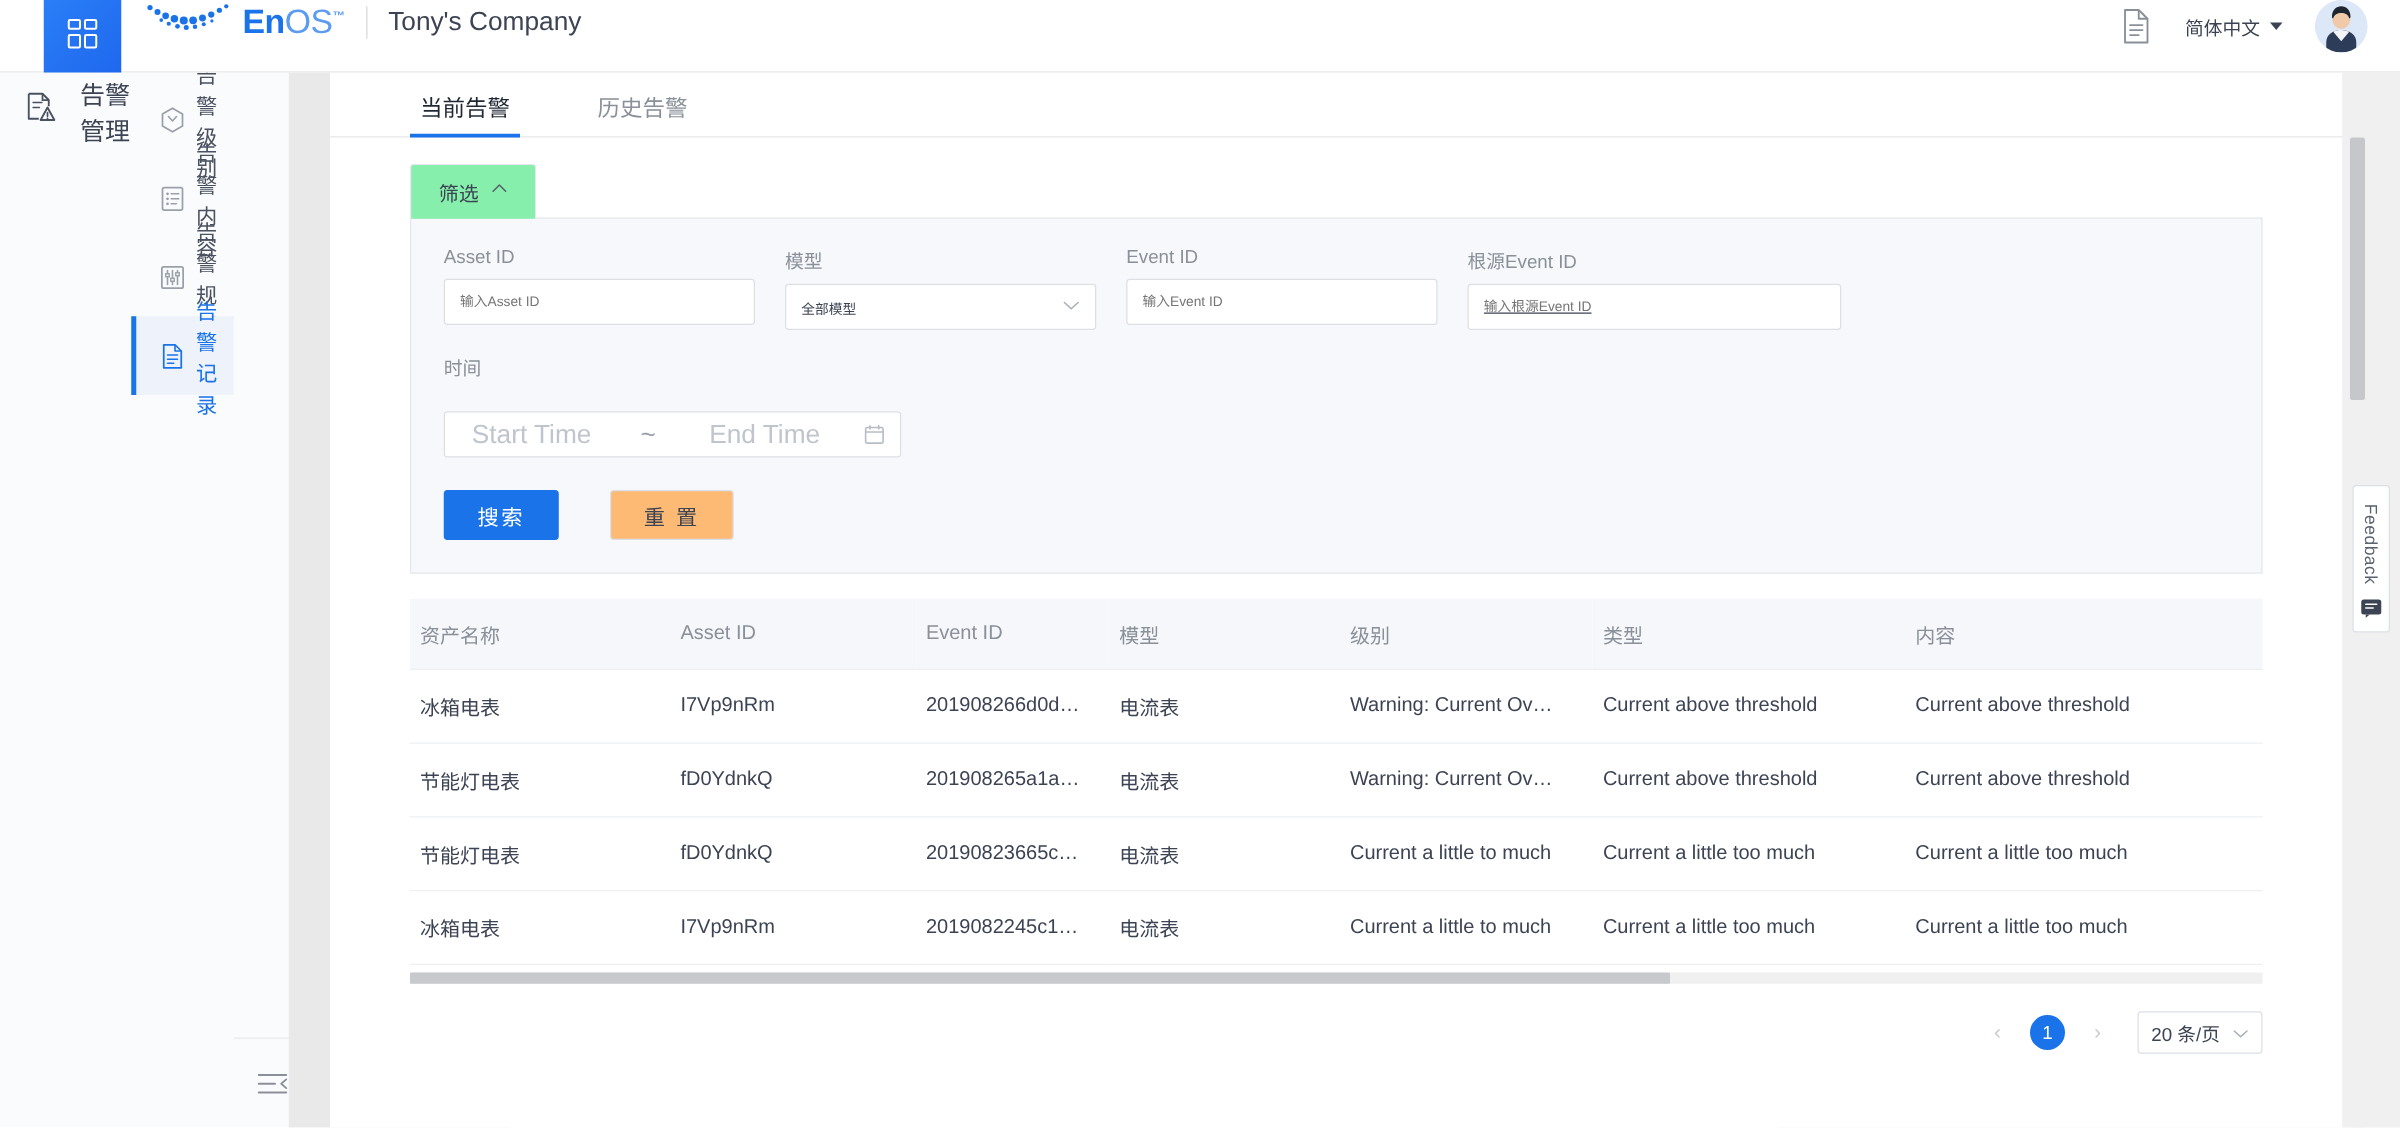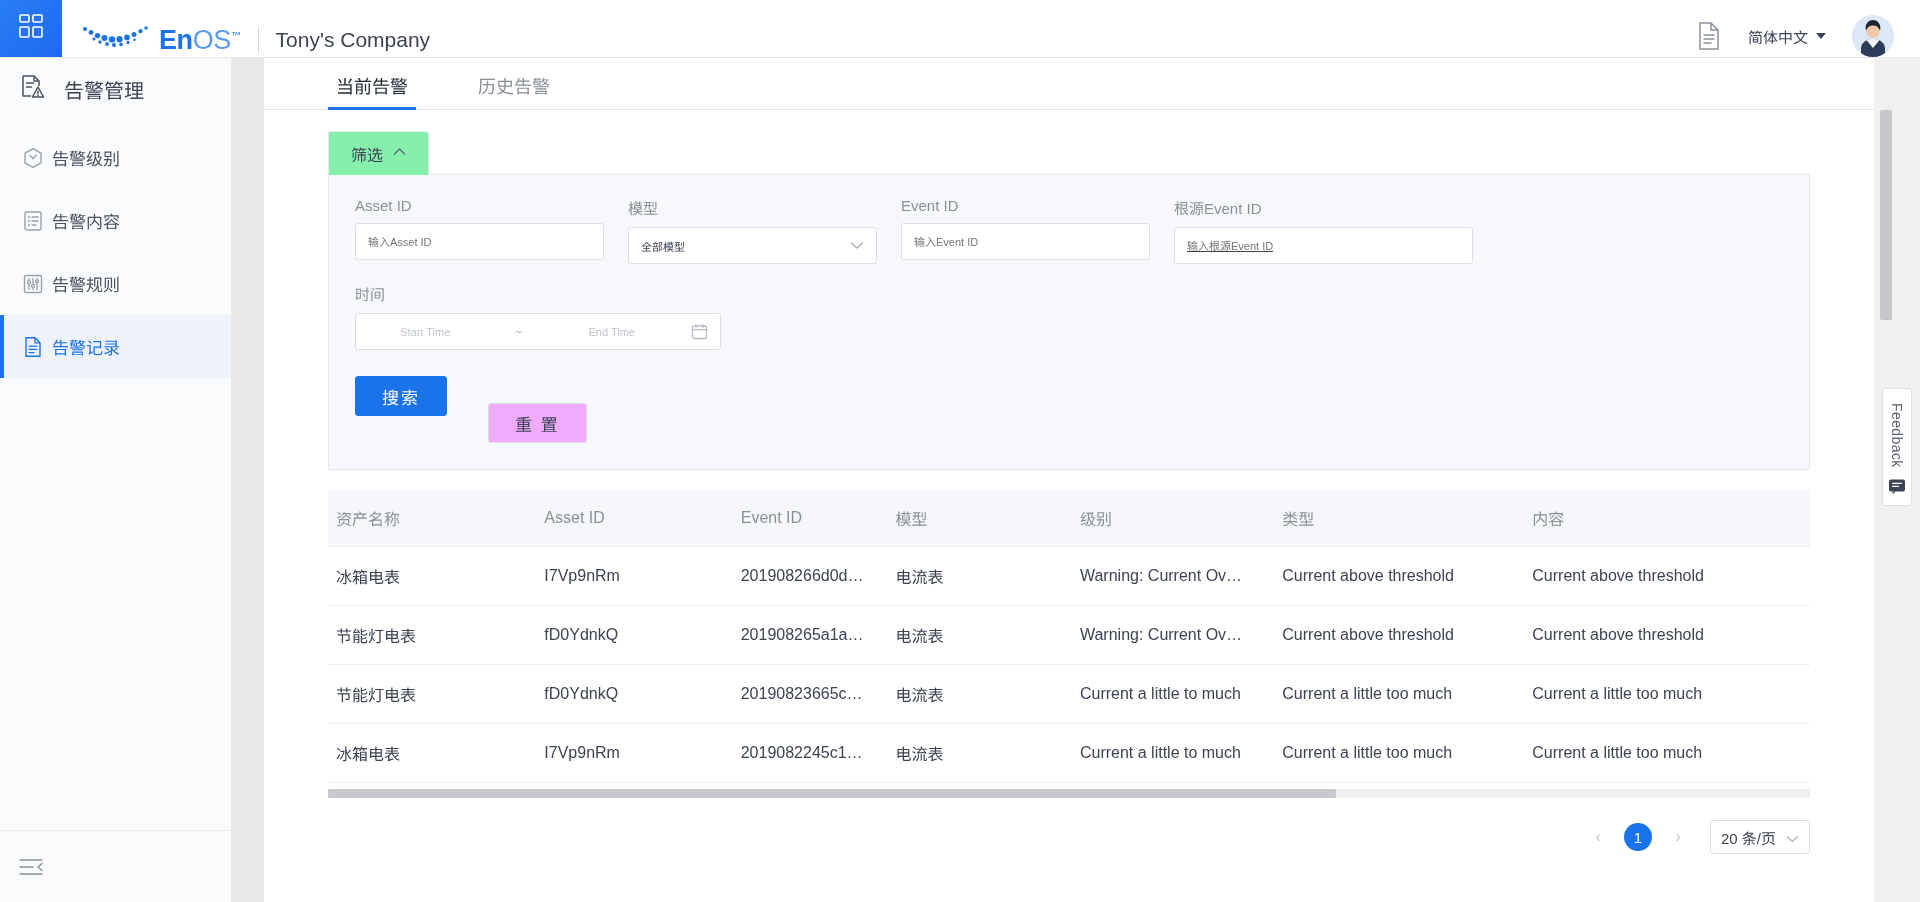--- a/index.html
+++ b/index.html
@@ -10,24 +10,24 @@
     overflow: hidden;
     font-family: "Liberation Sans", "DejaVu Sans", sans-serif;
     background: #ffffff;
     color: #3c4353;
   }
   .app { position: relative; width: 1920px; height: 902px; display: flex; flex-direction: column; }
 
   
   .header {
     height: 58px; flex: 0 0 58px;
-    display: flex; align-items: flex-end;
+    display: flex; align-items: flex-start;
     background: #ffffff;
     border-bottom: 1px solid #e8e8e8;
-    position: relative; z-index: 20;
+    position: relative; z-index: 20; padding-left: 35px;
   }
   .app-launcher {
     width: 62px; height: 58px; flex: 0 0 62px;
     background: linear-gradient(135deg, #2a7ef7 0%, #1f68ee 100%);
     display: flex; align-items: center; justify-content: center;
     cursor: pointer;
   }
   .grid-icon { display: block; }
   .brand-wrap { display: flex; align-items: center; padding-left: 18px; }
   .enos-logo { display: flex; align-items: center; gap: 5px; }
@@ -60,21 +60,21 @@
   }
 
   
   .body-row { flex: 1; display: flex; min-height: 0; position: relative; }
 
   
   .sidebar {
     width: 232px; flex: 0 0 232px;
     background: #fafbfc;
     border-right: 1px solid #e8eaec;
-    display: flex; flex-direction: column;
+    display: flex; 
     position: relative;
   }
   .nav-title {
     display: flex; align-items: center; gap: 18px;
     padding: 0 0 0 20px; height: 62px;
     font-size: 20px; color: #3c4353;
     cursor: pointer;
   }
   .nav-list { display: flex; flex-direction: column; margin-top: 6px; }
   .nav-item {
@@ -166,39 +166,40 @@
   .input-box.w1 { width: 249px; }
   .input-box.w2 { width: 249px; justify-content: space-between; color: #3c4353; }
   .input-box.w3 { width: 249px; }
   .input-box.w4 { width: 299px; }
   .chev-down-sm { display: block; }
   .field-time { margin-top: 19px; }
   .range-box {
     height: 37px; width: 366px; background: #ffffff;
     border: 1px solid #dcdfe6; border-radius: 3px;
     display: flex; align-items: center;
-    padding: 0 12px; font-size: 11px; color: #bfc4cd;
+    padding: 0 12px; font-size: 21px; color: #bfc4cd;
     gap: 16px;
+    margin-top: 16px;
   }
   .range-box .rb-start { flex: 1; text-align: center; }
   .range-box .rb-tilde { width: 40px; text-align: center; color: #9ba1ac; }
   .range-box .rb-end { flex: 1; text-align: center; }
   .range-box .rb-cal { margin-left: 6px; display: flex; align-items: center; }
   .btn-row {
     display: flex; justify-content: flex-start; gap: 41px;
     margin-top: 26px;
   }
   .btn {
     height: 40px; min-width: 80px; padding: 0 26px;
     border-radius: 3px; font-size: 17px;
     display: flex; align-items: center; justify-content: center;
     cursor: pointer; letter-spacing: 2px;
   }
   .btn-primary { background: #1a73e8; color: #fff; border: 1px solid #1a73e8; }
-  .btn-default { background: #f0abfc; color: #3c4353; border: 1px solid #dcdfe6; margin-top: 27px; }
+  .btn-default { background: #fdba74; color: #3c4353; border: 1px solid #dcdfe6; }
 
   
   .table-wrap { padding: 20px 64px 0 64px; }
   table.data-table { width: 100%; border-collapse: collapse; table-layout: fixed; }
   table.data-table thead th {
     background: #f6f7fa;
     text-align: left; font-weight: 400;
     font-size: 16px; color: #8a9099;
     padding: 16px 8px 16px 8px;
     border-bottom: 1px solid #eceef2;

